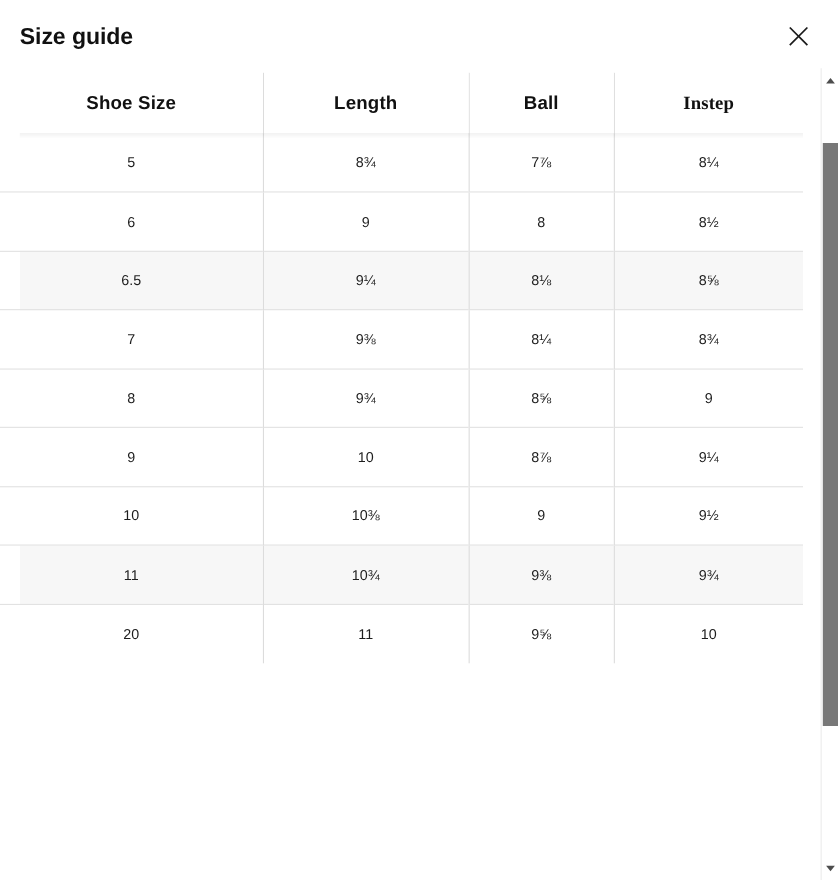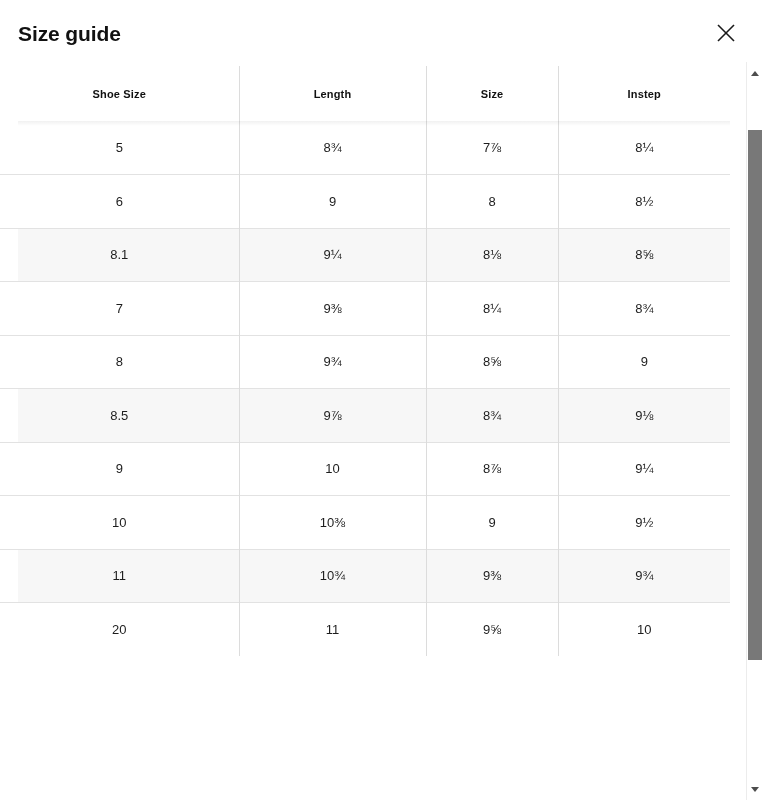--- a/index.html
+++ b/index.html
@@ -68,31 +68,31 @@
   }
 
   .size-table col.c-shoe   { width: 239px; }
   .size-table col.c-length { width: 187px; }
   .size-table col.c-ball   { width: 132px; }
   .size-table col.c-instep { width: 172px; }
 
   
   .size-table thead th {
     height: 55px;
-    font-size: 11px;
+    font-size: 17px;
     font-weight: 700;
     color: #111111;
     text-align: center;
     vertical-align: middle;
     background: #ffffff;
     letter-spacing: 0.15px;
     border-right: 1px solid #dcdcdc;
     position: relative;
   }
-  .size-table thead th:last-child { border-right: none; }
+  .size-table thead th:last-child { border-right: none; font-family: Liberation Serif, serif; }
 
   
   .header-shadow {
     position: absolute;
     top: 121px;
     left: 18px;
     width: 712px;
     height: 5px;
     background: linear-gradient(to bottom, rgba(0,0,0,0.055), rgba(0,0,0,0));
     pointer-events: none;
@@ -197,60 +197,54 @@
     <colgroup>
       <col class="c-shoe">
         <col class="c-length">
         <col class="c-ball">
         <col class="c-instep">
     </colgroup>
     <thead>
       <tr>
         <th>Shoe Size</th>
         <th>Length</th>
-        <th>Size</th>
+        <th>Ball</th>
         <th>Instep</th>
       </tr>
     </thead>
     <tbody id="table-body">
         <tr>
           <td><span class="cell-value">5</span></td>
           <td><span class="cell-value">8¾</span></td>
           <td><span class="cell-value">7⅞</span></td>
           <td><span class="cell-value">8¼</span></td>
         </tr>
         <tr>
           <td><span class="cell-value">6</span></td>
           <td><span class="cell-value">9</span></td>
           <td><span class="cell-value">8</span></td>
           <td><span class="cell-value">8½</span></td>
         </tr>
         <tr class="striped">
-          <td><span class="cell-value">8.1</span></td>
+          <td><span class="cell-value">6.5</span></td>
           <td><span class="cell-value">9¼</span></td>
           <td><span class="cell-value">8⅛</span></td>
           <td><span class="cell-value">8⅝</span></td>
         </tr>
         <tr>
           <td><span class="cell-value">7</span></td>
           <td><span class="cell-value">9⅜</span></td>
           <td><span class="cell-value">8¼</span></td>
           <td><span class="cell-value">8¾</span></td>
         </tr>
         <tr>
           <td><span class="cell-value">8</span></td>
           <td><span class="cell-value">9¾</span></td>
           <td><span class="cell-value">8⅝</span></td>
           <td><span class="cell-value">9</span></td>
-        </tr>
-        <tr class="striped">
-          <td><span class="cell-value">8.5</span></td>
-          <td><span class="cell-value">9⅞</span></td>
-          <td><span class="cell-value">8¾</span></td>
-          <td><span class="cell-value">9⅛</span></td>
         </tr>
         <tr>
           <td><span class="cell-value">9</span></td>
           <td><span class="cell-value">10</span></td>
           <td><span class="cell-value">8⅞</span></td>
           <td><span class="cell-value">9¼</span></td>
         </tr>
         <tr>
           <td><span class="cell-value">10</span></td>
           <td><span class="cell-value">10⅜</span></td>

